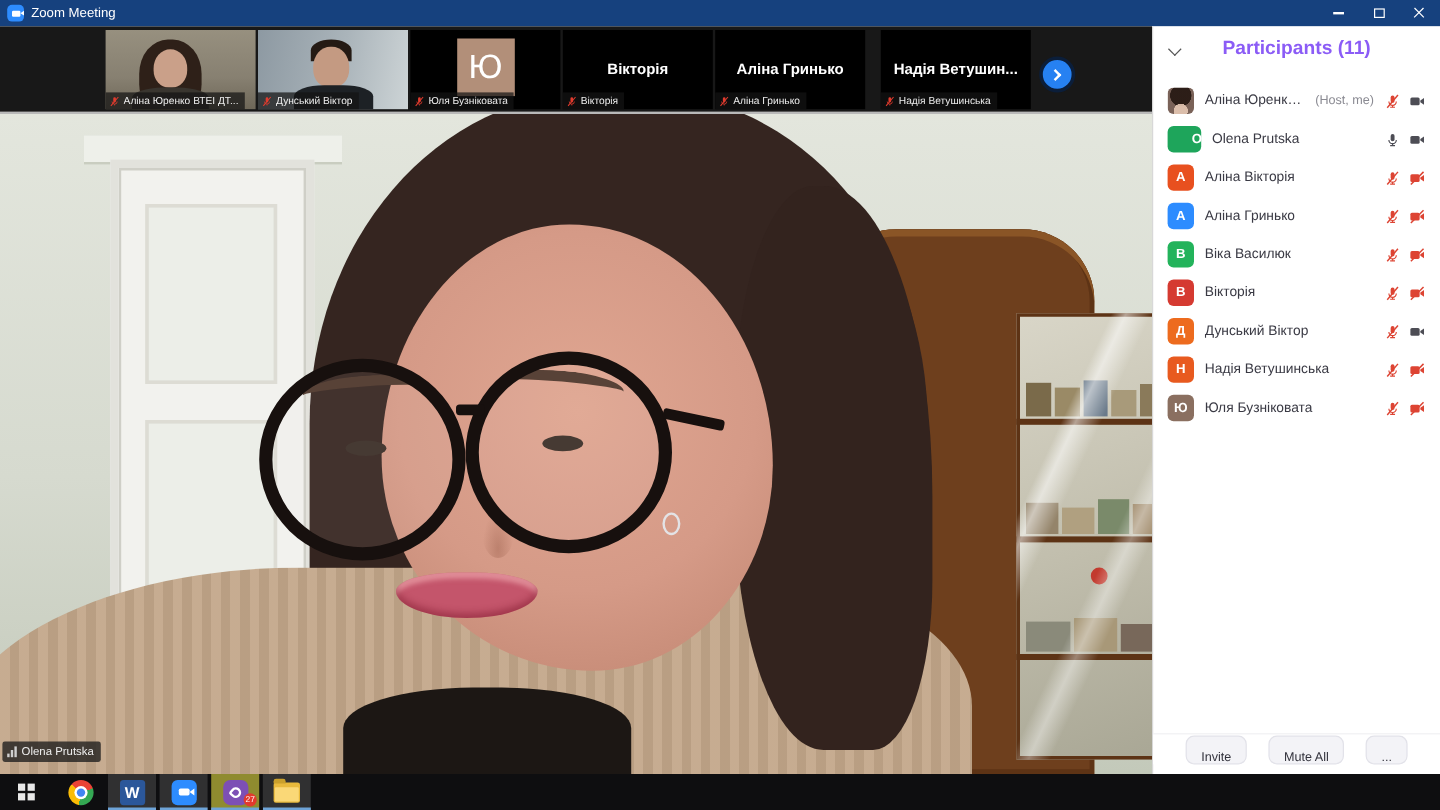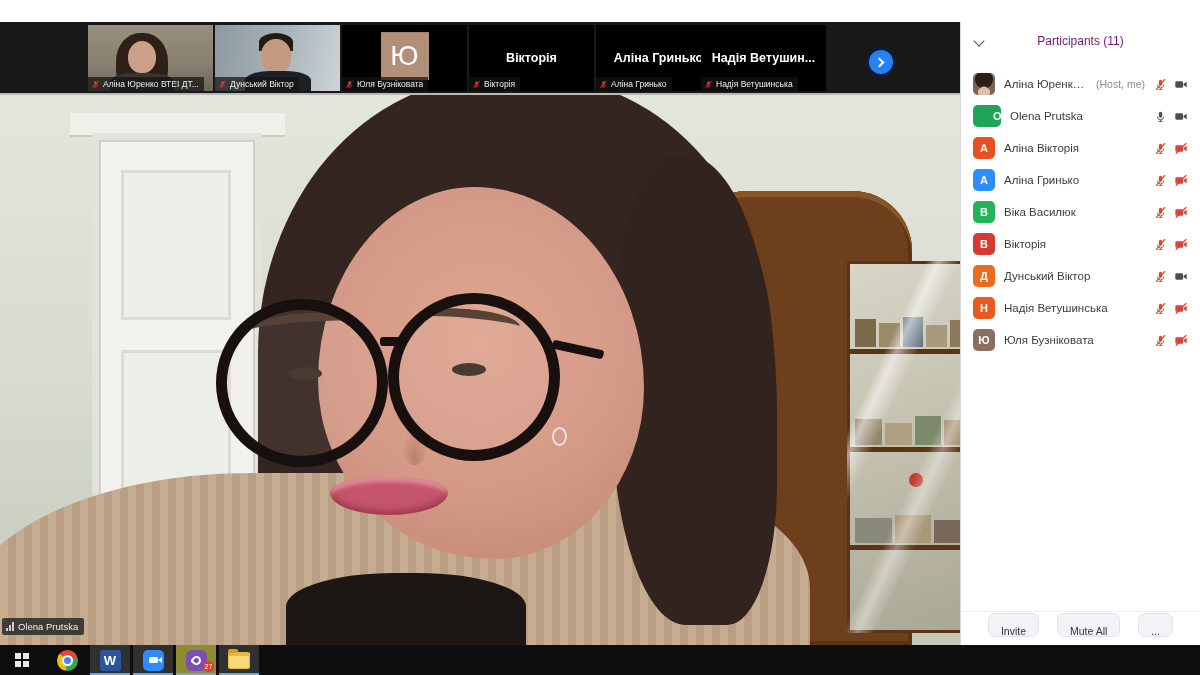--- a/index.html
+++ b/index.html
@@ -104,21 +104,21 @@
   .speaker-badge span { color:#efefef; font-size:9.5px; }
   .signal { display:inline-flex; align-items:flex-end; gap:1px; height:9px; }
   .signal i { width:2px; background:#cfcfcf; display:block; }
   .signal i:nth-child(1){height:3px;} .signal i:nth-child(2){height:6px;} .signal i:nth-child(3){height:9px;}
 
   
   .panel { position:absolute; left:960px; top:22px; width:240px; height:623px; background:#fff; border-left:1px solid #d8d8d8; }
   .panel-header { position:relative; height:38px; display:flex; align-items:center; justify-content:center; }
   .chev { position:absolute; left:14px; top:15px; width:8px; height:8px; border-left:1.6px solid #555;
     border-bottom:1.6px solid #555; transform:rotate(-45deg); cursor:pointer; }
-  .panel-title { font-size:12px; font-weight:normal; color:#701a75; }
+  .panel-title { font-size:16px; font-weight:bold; color:#8b5cf6; }
   .search { margin:4px 10px 0 10px; height:24px; border:1px solid #dcdce4; border-radius:13px;
     display:flex; align-items:center; gap:6px; padding:0 10px; background:#fff; }
   .search-icon { width:8px; height:8px; border:1.5px solid #9aa0a6; border-radius:50%; position:relative; flex:none; }
   .search-icon::after { content:""; position:absolute; width:4px; height:1.5px; background:#9aa0a6;
     transform:rotate(45deg); left:6px; top:7px; }
   .search input { border:none; outline:none; font-size:11.5px; color:#333; width:100%; background:transparent;
     font-family:"Liberation Sans", sans-serif; }
   .search input::placeholder { color:#a0a4ab; }
   .plist { list-style:none; margin-top:8px; }
   .plist li { height:32px; display:flex; align-items:center; padding:0 12px; gap:9px; cursor:pointer; }
@@ -183,20 +183,40 @@
   .tray-lang { color:#eee; font-size:10px; }
   .tray-clock { color:#eee; font-size:9.5px; text-align:center; line-height:11px; }
   .tray-ac { width:13px; height:13px; border:1.4px solid #ddd; border-radius:1px; }
   .show-desktop { width:5px; height:30px; border-left:1px solid #555; margin-left:4px; }
 </style>
 </head>
 <body>
 
 <div class="screen">
 
+  <div class="titlebar">
+    <div class="tb-left">
+      <span class="zoom-appicon">
+          <i></i>
+        </span>
+      <span class="tb-title">Zoom Meeting</span>
+    </div>
+    <div class="tb-controls">
+      <span class="tbbtn">
+          <i class="min"></i>
+        </span>
+      <span class="tbbtn">
+          <i class="max"></i>
+        </span>
+      <span class="tbbtn">
+          <i class="x1"></i>
+          <i class="x2"></i>
+        </span>
+    </div>
+  </div>
 
   <div class="filmstrip">
     <div class="thumb art1" style="left:88px;">
       <div class="t-hair"></div>
       <div class="t-face"></div>
       <div class="t-body"></div>
       <div class="thumb-label">
         <svg class="st mini" viewBox="0 0 16 16" width="9" height="9">
             <rect x="6" y="2" width="4" height="7.5" rx="2" fill="currentColor"></rect>
             <path d="M4.2 8.2a3.8 3.8 0 0 0 7.6 0" fill="none" stroke="currentColor" stroke-width="1.2"></path>
@@ -249,21 +269,21 @@
       <div class="thumb-label">
         <svg class="st mini" viewBox="0 0 16 16" width="9" height="9">
             <rect x="6" y="2" width="4" height="7.5" rx="2" fill="currentColor"></rect>
             <path d="M4.2 8.2a3.8 3.8 0 0 0 7.6 0" fill="none" stroke="currentColor" stroke-width="1.2"></path>
             <line x1="8" y1="12" x2="8" y2="14" stroke="currentColor" stroke-width="1.2"></line>
             <line class="slash" x1="2.5" y1="14.5" x2="13.5" y2="1.5" stroke="currentColor" stroke-width="1.6"></line>
           </svg>
         <span>Аліна Гринько</span>
       </div>
     </div>
-    <div class="thumb" style="left:701px;">
+    <div class="thumb" style="left:734px;">
       <div class="center-name">Надія  Ветушин...</div>
       <div class="thumb-label">
         <svg class="st mini" viewBox="0 0 16 16" width="9" height="9">
             <rect x="6" y="2" width="4" height="7.5" rx="2" fill="currentColor"></rect>
             <path d="M4.2 8.2a3.8 3.8 0 0 0 7.6 0" fill="none" stroke="currentColor" stroke-width="1.2"></path>
             <line x1="8" y1="12" x2="8" y2="14" stroke="currentColor" stroke-width="1.2"></line>
             <line class="slash" x1="2.5" y1="14.5" x2="13.5" y2="1.5" stroke="currentColor" stroke-width="1.6"></line>
           </svg>
         <span>Надія Ветушинська</span>
       </div>

